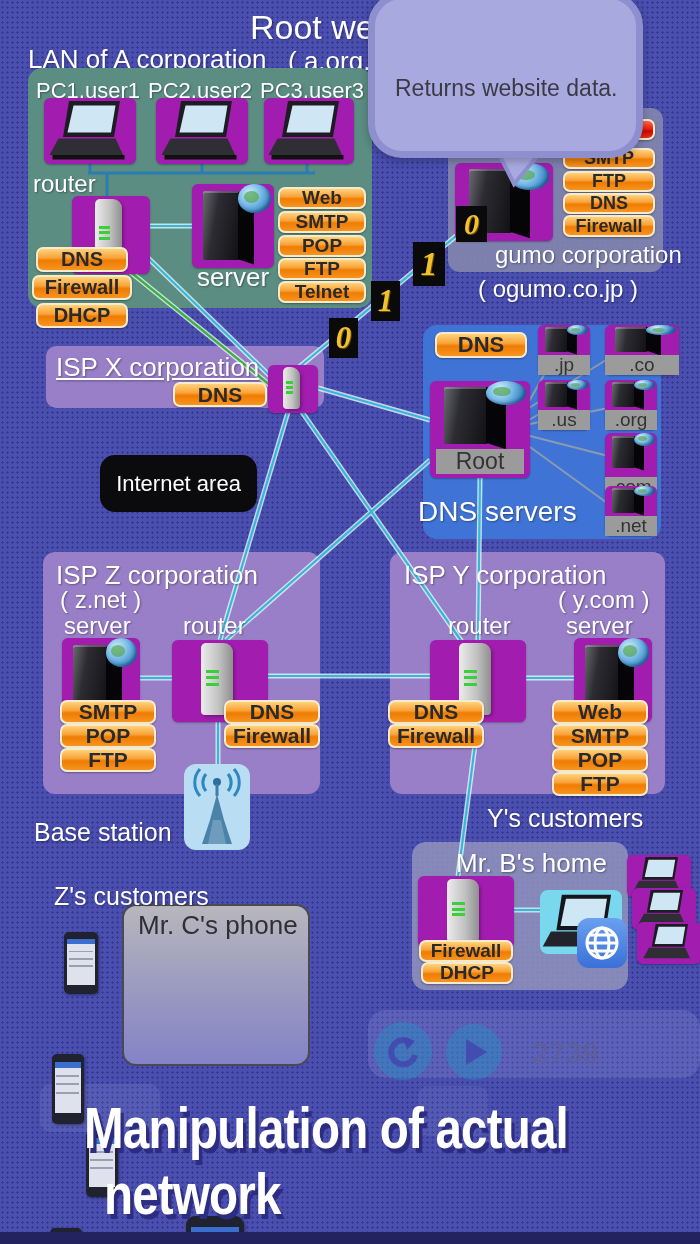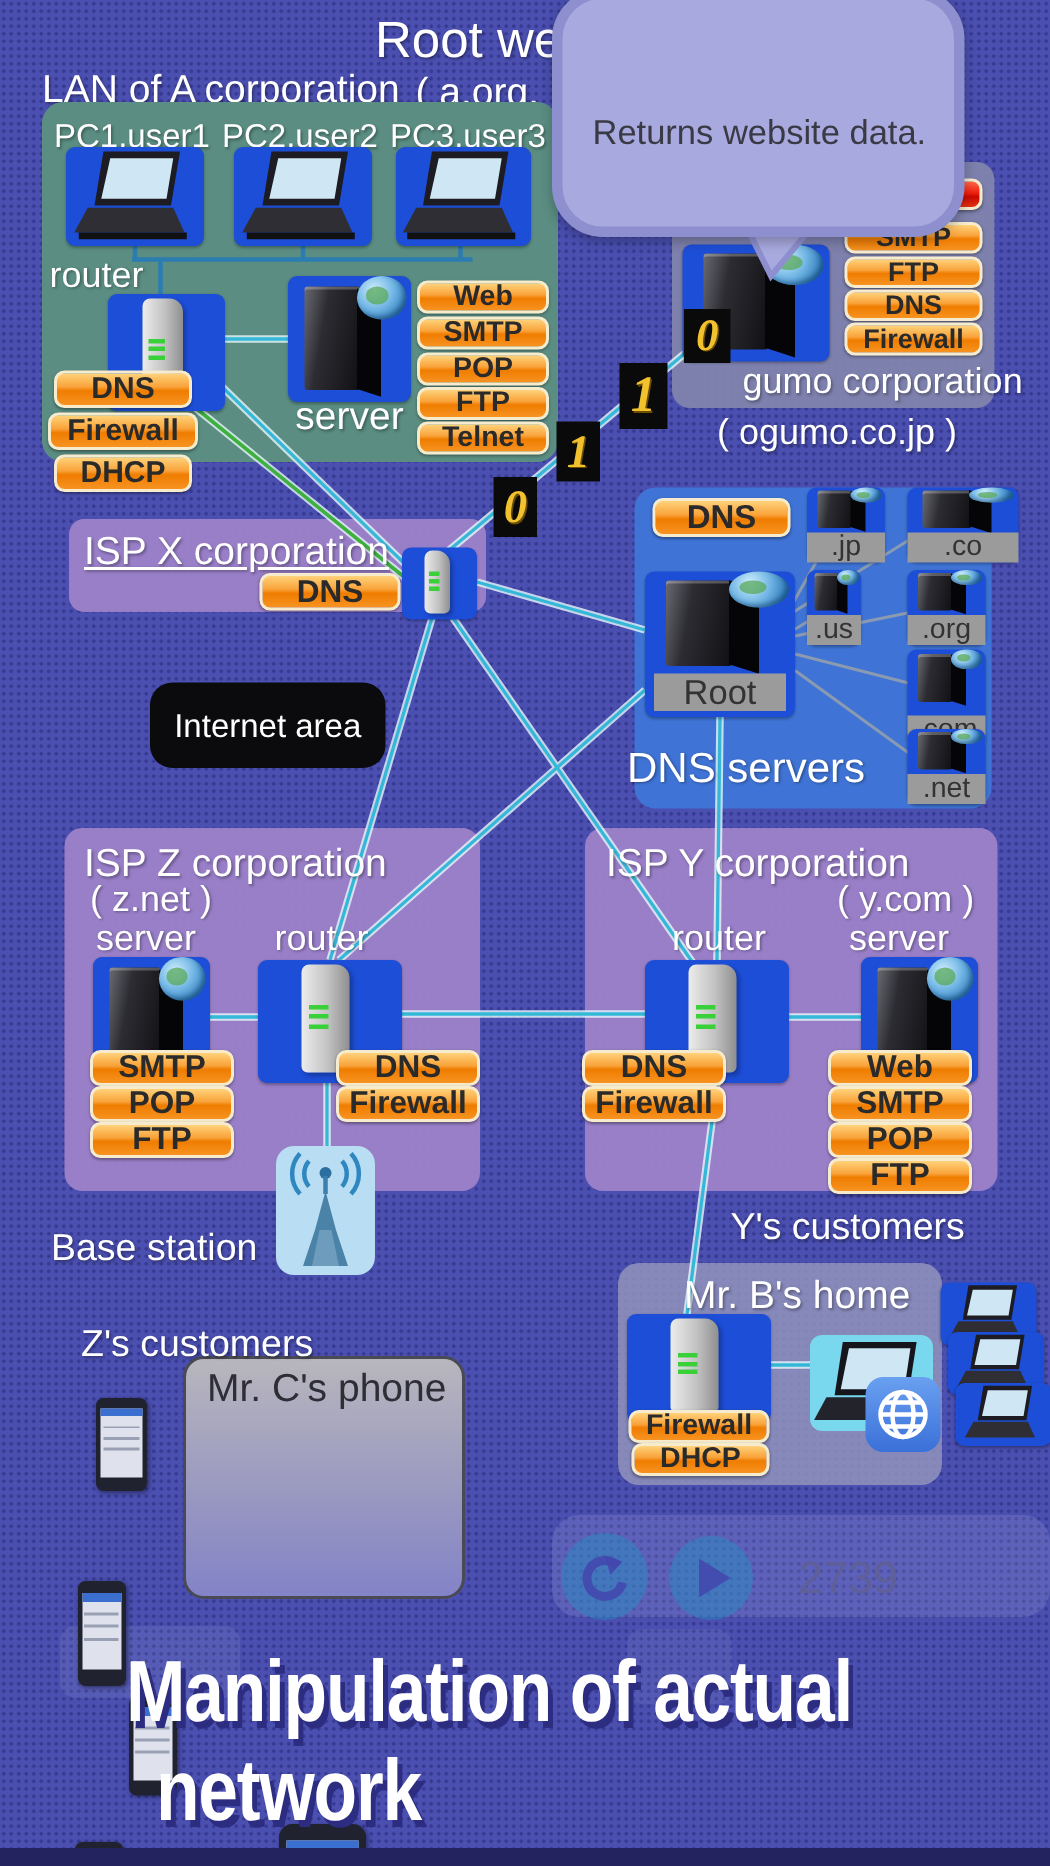--- a/index.html
+++ b/index.html
@@ -5,21 +5,21 @@
   html,body{margin:0;padding:0;}
   body{width:700px;height:1244px;position:relative;overflow:hidden;
        font-family:"Liberation Sans",sans-serif;background:#4a4fb0;}
   .stage{position:absolute;inset:0;}
   .stage::before{content:"";position:absolute;inset:0;
        background-image:radial-gradient(rgba(25,25,95,.38) 1px,transparent 1.3px);
        background-size:5px 5px;pointer-events:none;}
   .abs{position:absolute;}
   .wtxt{color:#fff;text-shadow:1px 1px 2px rgba(0,0,0,.35);white-space:nowrap;}
   .zone{border-radius:14px;}
-  .wbox{background:#1d4ed8;border-radius:6px;box-shadow:0 1px 2px rgba(0,0,0,.3);}
+  .wbox{background:#a21caf;border-radius:6px;box-shadow:0 1px 2px rgba(0,0,0,.3);}
   .chip{background:linear-gradient(180deg,#ffd27a 0%,#f9a33b 42%,#ef7d00 55%,#f79322 100%);
         border:2px solid #f6eccd;border-radius:7px;color:#2a2a2a;font-weight:bold;
         display:flex;align-items:center;justify-content:center;
         box-shadow:0 1px 2px rgba(0,0,0,.35);box-sizing:border-box;white-space:nowrap;}
   .chip.red{background:linear-gradient(180deg,#ff6a4a 0%,#f02010 45%,#cc0800 60%,#e33316 100%);}
   .hop{background:#0a0a0a;display:flex;align-items:center;justify-content:center;
        font-family:"Liberation Serif",serif;font-style:italic;font-weight:bold;
        color:#f2c12e;text-shadow:1px 1px 0 #6b4e00;}
   .gray-lab{background:#9b9b9b;color:#333;display:flex;align-items:center;justify-content:center;}
   svg.lines{position:absolute;left:0;top:0;pointer-events:none;}
@@ -108,21 +108,21 @@
         <line x1="529" y1="408" x2="622" y2="350"></line>
       <line x1="529" y1="420" x2="556" y2="404"></line>
         <line x1="530" y1="424" x2="618" y2="406"></line>
       <line x1="530" y1="436" x2="616" y2="458"></line>
         <line x1="530" y1="447" x2="614" y2="508"></line>
     </g>
   </svg>
 
   <div class="abs wtxt z1" style="left:250px;top:8px;font-size:34px;">Root we</div>
   <div class="abs wtxt z1" style="left:28px;top:44px;font-size:26px;">LAN of A corporation</div>
-  <div class="abs wtxt z1" style="left:277px;top:46px;font-size:26px;">( a.org.</div>
+  <div class="abs wtxt z1" style="left:288px;top:46px;font-size:26px;">( a.org.</div>
 
   <div class="abs zone z2" style="left:28px;top:68px;width:344px;height:240px;background:#5b8d82;"></div>
   <div class="abs wtxt z4" style="left:36px;top:78px;font-size:22px;">PC1,user1</div>
   <div class="abs wtxt z4" style="left:148px;top:78px;font-size:22px;">PC2,user2</div>
   <div class="abs wtxt z4" style="left:260px;top:78px;font-size:22px;">PC3,user3</div>
 
   <div class="abs wbox z4" style="left:44px;top:98px;width:92px;height:66px;">
     <svg class="lap" viewBox="0 0 60 44">
         <polygon points="16,2 50,2 46,26 12,26" fill="#1c1c22"></polygon>
         <polygon points="19,5 47,5 44,23 15,23" fill="#cfe6f4"></polygon>
@@ -231,21 +231,21 @@
     <div class="gray-lab" style="position:absolute;left:0;bottom:0;width:100%;height:20px;font-size:19px;">.jp</div>
   </div>
   <div class="abs wbox z4" style="left:605px;top:325px;width:74px;height:50px;">
     <div class="tower" style="height:60%;">
         <div class="tb"></div>
         <div class="ts"></div>
         <div class="tg"></div>
       </div>
     <div class="gray-lab" style="position:absolute;left:0;bottom:0;width:100%;height:20px;font-size:19px;">.co</div>
   </div>
-  <div class="abs wbox z4" style="left:538px;top:380px;width:36px;height:50px;">
+  <div class="abs wbox z4" style="left:538px;top:380px;width:52px;height:50px;">
     <div class="tower" style="height:60%;">
         <div class="tb"></div>
         <div class="ts"></div>
         <div class="tg"></div>
       </div>
     <div class="gray-lab" style="position:absolute;left:0;bottom:0;width:100%;height:20px;font-size:19px;">.us</div>
   </div>
   <div class="abs wbox z4" style="left:605px;top:380px;width:52px;height:50px;">
     <div class="tower" style="height:60%;">
         <div class="tb"></div>

